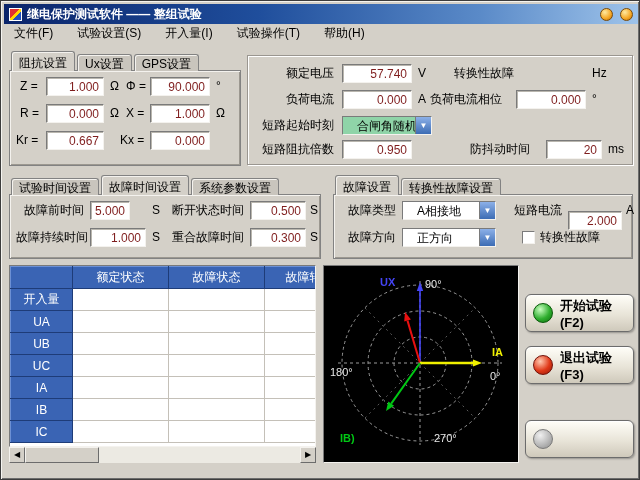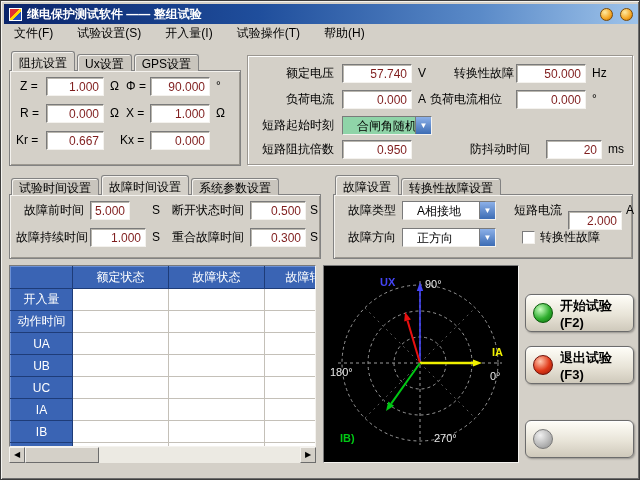--- a/index.html
+++ b/index.html
@@ -111,21 +111,20 @@
       <span class="lbl" style="left:110px;top:60px">Kx =</span>
       <input class="inp" style="left: 140px; top: 60px; width: 60px;" readonly="" value="0.000">
     </div>
   </div>
 
   <div class="gbox" style="left:246px;top:54px;width:386px;height:110px">
     <span class="lbl" style="left:38px;top:8px">额定电压</span>
     <input class="inp" style="left: 94px; top: 8px; width: 70px;" readonly="" value="57.740">
     <span class="lbl" style="left:170px;top:8px">V</span>
     <span class="lbl" style="left:206px;top:8px">转换性故障</span>
-    <input class="inp" style="left: 268px; top: 8px; width: 70px;" readonly="" value="50.000">
     <span class="lbl" style="left:344px;top:8px">Hz</span>
 
     <span class="lbl" style="left:38px;top:34px">负荷电流</span>
     <input class="inp" style="left: 94px; top: 34px; width: 70px;" readonly="" value="0.000">
     <span class="lbl" style="left:170px;top:34px">A</span>
     <span class="lbl" style="left:182px;top:34px">负荷电流相位</span>
     <input class="inp" style="left: 268px; top: 34px; width: 70px;" readonly="" value="0.000">
     <span class="lbl" style="left:344px;top:34px">°</span>
 
     <span class="lbl" style="left:14px;top:60px">短路起始时刻</span>
@@ -204,26 +203,20 @@
         <th class="hdr">故障状态</th>
         <th class="hdr">故障转换</th>
       </tr>
       <tr>
             <th class="hdr">开入量</th>
             <td></td>
             <td></td>
             <td></td>
           </tr>
       <tr>
-            <th class="hdr">动作时间</th>
-            <td></td>
-            <td></td>
-            <td></td>
-          </tr>
-      <tr>
             <th class="hdr">UA</th>
             <td></td>
             <td></td>
             <td></td>
           </tr>
       <tr>
             <th class="hdr">UB</th>
             <td></td>
             <td></td>
             <td></td>

